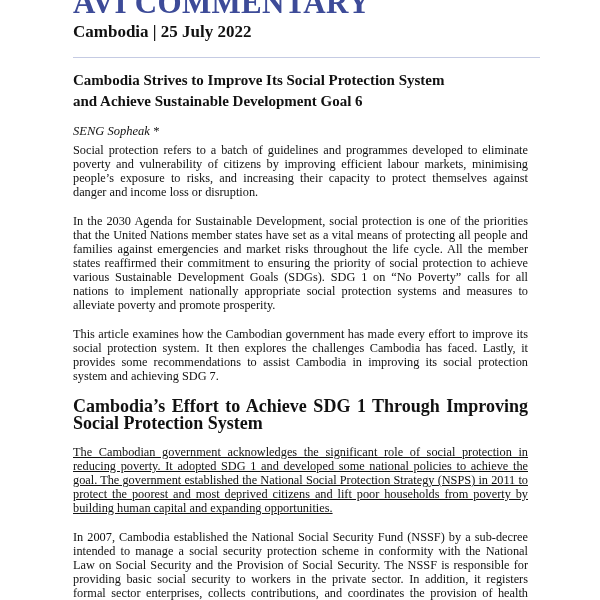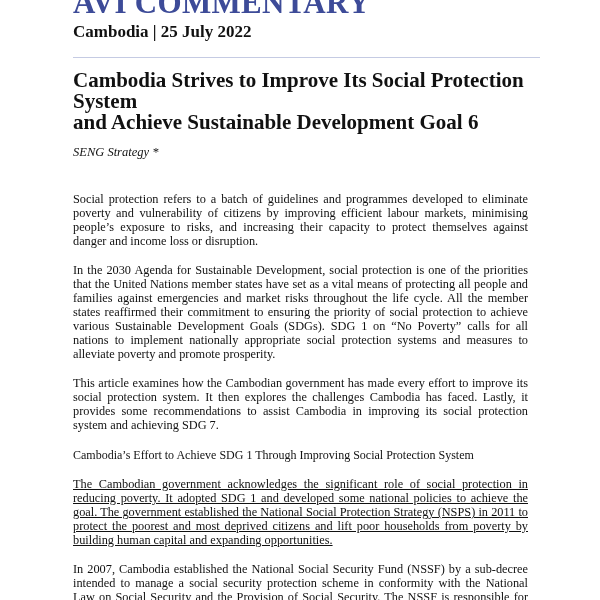--- a/index.html
+++ b/index.html
@@ -46,42 +46,42 @@
       border-top: 1.5px solid #c5cbe3;
     }
     .article {
       position: absolute;
       left: 73px;
       top: 70px;
       width: 455px;
     }
     .article-title {
       font-weight: bold;
-      font-size: 21px;
+      font-size: 15px;
       line-height: 21px;
       margin: 0;
     }
     .author {
       font-style: italic;
       font-size: 12.5px;
       line-height: 15px;
       margin: 12px 0 0 0;
     }
     .para {
       font-size: 12.3px;
       line-height: 14px;
       text-align: justify;
       margin: 15px 0 0 0;
     }
     .para.first {
-      margin-top: 32px;
+      margin-top: 4px;
     }
     .section-heading {
-      font-weight: normal;
-      font-size: 12px;
+      font-weight: bold;
+      font-size: 18px;
       line-height: 17px;
       margin: 15px 0 12px 0;
       text-align: justify;
     }
     .section-heading + .para {
       margin-top: 13px;
       text-decoration: underline;
     }
   </style>
 </head>
@@ -92,21 +92,21 @@
   <p class="dateline">Cambodia | 25 July 2022</p>
 </div>
 
 <div class="rule"></div>
 
 <div class="article">
   <h2 class="article-title">
     <span>Cambodia Strives to Improve Its Social Protection System</span><br>
     <span>and Achieve Sustainable Development Goal 6</span>
   </h2>
-  <p class="author">SENG Strategy *</p>
+  <p class="author">SENG Sopheak *</p>
 
   <p class="para first">Social protection refers to a batch of guidelines and programmes developed to eliminate poverty and vulnerability of citizens by improving efficient labour markets, minimising people’s exposure to risks, and increasing their capacity to protect themselves against danger and income loss or disruption.</p>
   <p class="para">In the 2030 Agenda for Sustainable Development, social protection is one of the priorities that the United Nations member states have set as a vital means of protecting all people and families against emergencies and market risks throughout the life cycle. All the member states reaffirmed their commitment to ensuring the priority of social protection to achieve various Sustainable Development Goals (SDGs). SDG 1 on “No Poverty” calls for all nations to implement nationally appropriate social protection systems and measures to alleviate poverty and promote prosperity.</p>
   <p class="para">This article examines how the Cambodian government has made every effort to improve its social protection system. It then explores the challenges Cambodia has faced. Lastly, it provides some recommendations to assist Cambodia in improving its social protection system and achieving SDG 7.</p>
 
   <h3 class="section-heading">Cambodia’s Effort to Achieve SDG 1 Through Improving Social Protection System</h3>
   <p class="para">The Cambodian government acknowledges the significant role of social protection in reducing poverty. It adopted SDG 1 and developed some national policies to achieve the goal. The government established the National Social Protection Strategy (NSPS) in 2011 to protect the poorest and most deprived citizens and lift poor households from poverty by building human capital and expanding opportunities.</p>
   <p class="para">In 2007, Cambodia established the National Social Security Fund (NSSF) by a sub-decree intended to manage a social security protection scheme in conformity with the National Law on Social Security and the Provision of Social Security. The NSSF is responsible for providing basic social security to workers in the private sector. In addition, it registers formal sector enterprises, collects contributions, and coordinates the provision of health services and other</p>
 </div>
 

